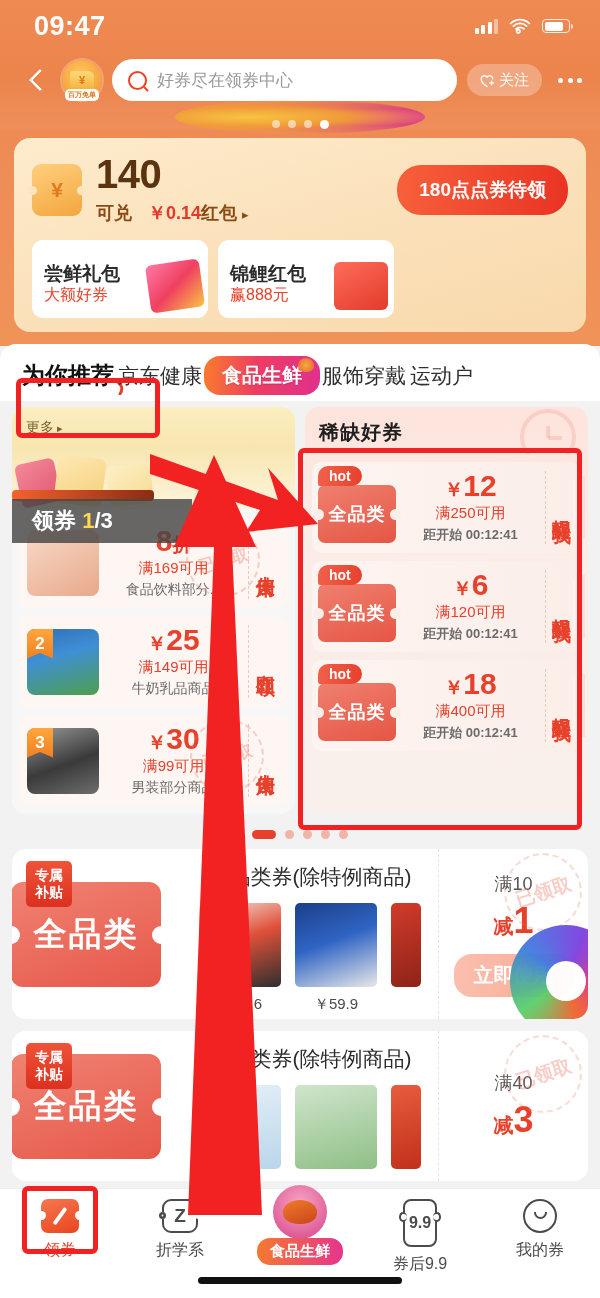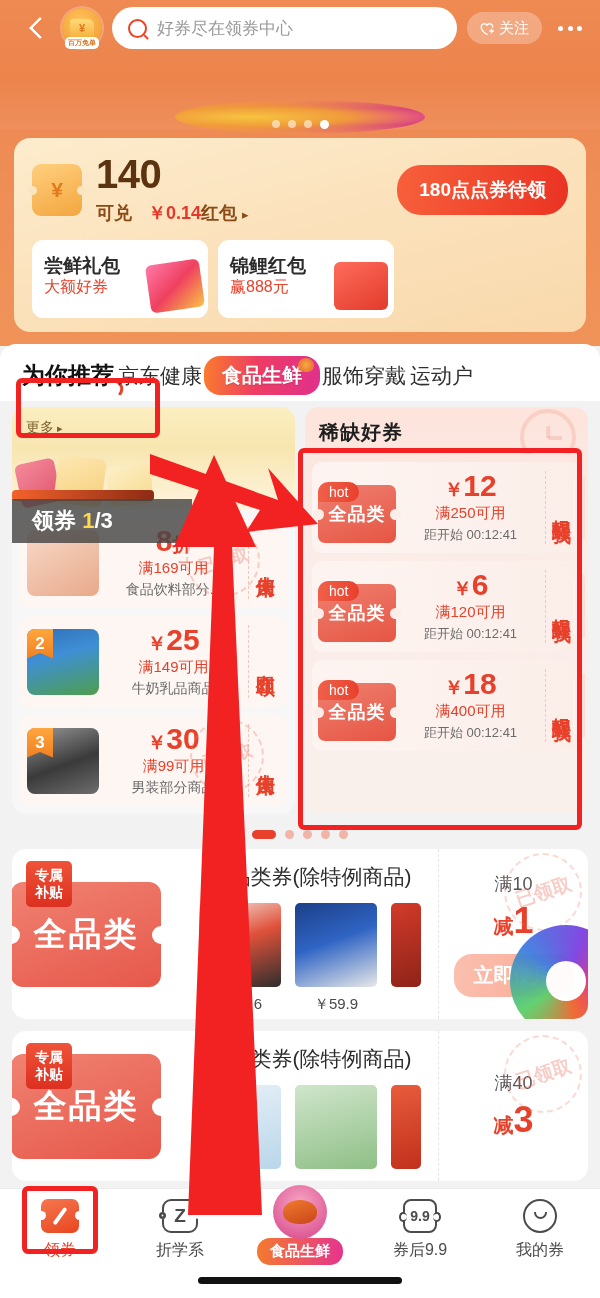--- a/index.html
+++ b/index.html
@@ -75,21 +75,21 @@
   .coupon-ico span{color:#e07a1d;font-size:21px;font-weight:700;}
   .pc-nums{flex:1;}
   .pc-num{font-size:40px;font-weight:800;color:#5b3310;line-height:1;letter-spacing:-.5px;}
   .pc-sub{margin-top:7px;font-size:18px;color:#8a4a16;font-weight:600;}
   .pc-sub .amt{color:#e6382a;font-weight:700;margin-left:16px;}
   .pc-sub .arw{font-size:13px;color:#8a4a16;}
   .pc-btn{background:linear-gradient(95deg,#f7603b,#ea3323);color:#fff;font-size:19px;font-weight:700;
     padding:12px 22px;border-radius:24px;flex:0 0 auto;white-space:nowrap;}
   .pc-tiles{display:flex;gap:10px;margin-top:15px;}
   .tile{flex:0 0 auto;width:176px;height:78px;background:#fff;border-radius:11px;
-    padding:16px 12px;position:relative;overflow:hidden;}
+    padding:24px 12px;position:relative;overflow:hidden;}
   .tile .t1{font-size:19px;font-weight:800;color:#2b2b2b;line-height:1.1;}
   .tile .t2{font-size:16px;color:#e8422c;font-weight:500;}
   .tile .gfx{position:absolute;right:6px;bottom:8px;width:54px;height:48px;border-radius:6px;}
   .gfx-gift{background:linear-gradient(140deg,#ff7aa8 0%,#ef4060 50%,#f9c445 100%);transform:rotate(-8deg);}
   .gfx-w{background:linear-gradient(150deg,#c77bf5,#8f3fd6);clip-path:polygon(0 0,22% 0,50% 62%,78% 0,100% 0,62% 100%,38% 100%);}
   .gfx-koi{background:linear-gradient(150deg,#ff6c5b,#e23b2b);border-radius:5px;}
 
   
   .tabs-wrap{background:#fff;border-radius:16px 16px 0 0;margin-top:-2px;padding:10px 0 4px;position:relative;z-index:3;}
   .tabs{display:flex;align-items:center;padding:0 20px;white-space:nowrap;overflow:hidden;}
@@ -147,34 +147,34 @@
   
   .pr{background:linear-gradient(180deg,#fde4dc 0%,#fbece7 35%,#f9f0ec 100%);}
   .pr-head{padding:12px 14px 8px;position:relative;overflow:hidden;}
   .pr-title{font-size:20px;font-weight:800;color:#1f1f1f;letter-spacing:1px;position:relative;z-index:2;}
   .clockface{position:absolute;right:12px;top:2px;width:56px;height:56px;border-radius:50%;
     border:4px solid rgba(240,150,135,.28);z-index:1;}
   .clockface::before{content:"";position:absolute;left:50%;top:28%;width:3.5px;height:24%;background:rgba(240,150,135,.3);transform:translateX(-50%);}
   .clockface::after{content:"";position:absolute;left:50%;top:48%;width:30%;height:3.5px;background:rgba(240,150,135,.3);}
   .rrow{background:linear-gradient(90deg,#fdf4f1,#fbeee9);margin:8px 7px;border-radius:10px;
     display:flex;align-items:stretch;padding:9px 4px 9px 6px;position:relative;min-height:86px;}
-  .hot{position:absolute;left:6px;top:20px;background:linear-gradient(95deg,#f1614a,#e8402c);
-    color:#fff;font-size:14px;font-weight:400;padding:2px 11px;border-radius:10px 10px 10px 2px;z-index:4;}
+  .hot{position:absolute;left:6px;top:4px;background:linear-gradient(95deg,#f1614a,#e8402c);
+    color:#fff;font-size:14px;font-weight:700;padding:2px 11px;border-radius:10px 10px 10px 2px;z-index:4;}
   .qtag{width:78px;height:58px;flex:0 0 auto;align-self:center;margin-top:12px;position:relative;
     background:linear-gradient(160deg,#ef8070,#e65543);border-radius:7px;
     display:flex;align-items:center;justify-content:center;}
   .qtag::before,.qtag::after{content:"";position:absolute;width:11px;height:11px;border-radius:50%;background:#fbeee9;}
   .qtag::before{left:-5px;top:24px;}
   .qtag::after{right:-5px;top:24px;}
   .qtag span{color:#fff;font-size:18px;font-weight:800;letter-spacing:1px;}
   .rmid{flex:1;min-width:0;display:flex;flex-direction:column;align-items:center;justify-content:center;gap:3px;}
   .r-amt{font-size:30px;font-weight:800;color:#e8412b;line-height:1;}
   .r-amt .cur{font-size:19px;}
   .r-cond{font-size:15px;color:#e8412b;}
-  .r-timer{font-size:13px;color:#6b6b6b;white-space:nowrap;}
+  .r-timer{font-size:13px;color:#6b6b6b;white-space:nowrap;font-weight:bold;}
   .ract{width:32px;flex:0 0 auto;border-left:1.5px dashed #f0c9bd;display:flex;align-items:center;justify-content:center;}
   .ract span{font-size:19px;color:#e8412b;font-weight:600;writing-mode:vertical-rl;letter-spacing:2px;line-height:1.15;}
   .peek{position:absolute;right:-4px;top:14px;bottom:14px;width:12px;background:linear-gradient(90deg,#fdf4f1,#f7ddd6);border-radius:8px 0 0 8px;}
 
   .pager{display:flex;align-items:center;justify-content:center;gap:9px;padding:6px 0 10px;background:#f2f2f2;}
   .pager i{width:9px;height:9px;border-radius:50%;background:#f0b5a6;display:block;}
   .pager i.on{width:24px;border-radius:5px;background:#e8412b;}
 
   
   .bigcard{margin:0 12px 12px;background:#fff;border-radius:14px;position:relative;overflow:hidden;
@@ -231,22 +231,22 @@
     align-items:center;justify-content:center;font-size:19px;font-weight:700;color:#4b4b4b;position:relative;}
   .ico-z::before,.ico-z::after{content:"";position:absolute;width:7px;height:7px;border-radius:50%;background:#fff;}
   .ico-z::before{left:-5.5px;top:11px;box-shadow:0 0 0 2.6px #4b4b4b inset;}
   .ico-z::after{right:-5.5px;top:11px;}
   .ico-fresh{width:54px;height:54px;border-radius:50%;margin-top:-14px;
     background:radial-gradient(circle at 50% 35%,#f7a6c4,#e0609a 70%,#d4417f);
     display:flex;align-items:center;justify-content:center;position:relative;overflow:hidden;}
   .ico-fresh .crab{width:34px;height:24px;border-radius:50% 50% 45% 45%;background:linear-gradient(160deg,#f07b2c,#c9451a);}
   .fresh-pill{margin-top:-8px;padding:4px 13px;border-radius:13px;
     background:linear-gradient(92deg,#f47a2e,#e5348e);color:#fff;font-size:15px;font-weight:700;}
-  .ico-99{width:34px;height:34px;border:2.6px solid #4b4b4b;border-radius:8px;display:flex;
-    align-items:center;justify-content:center;font-size:14px;font-weight:700;color:#4b4b4b;position:relative;}
+  .ico-99{width:34px;height:48px;border:2.6px solid #4b4b4b;border-radius:8px;display:flex;
+    align-items:center;justify-content:center;font-size:16px;font-weight:700;color:#4b4b4b;position:relative;}
   .ico-99::before,.ico-99::after{content:"";position:absolute;width:6px;height:6px;border-radius:50%;background:#fff;
     border:2.6px solid #4b4b4b;}
   .ico-99::before{left:-6px;top:11px;border-right:none;}
   .ico-99::after{right:-6px;top:11px;border-left:none;}
   .ico-smile{width:34px;height:34px;border:2.6px solid #4b4b4b;border-radius:50%;display:flex;
     align-items:flex-start;justify-content:center;padding-top:11px;}
   .ico-smile i{display:block;width:13px;height:7px;border-bottom:2.6px solid #4b4b4b;
     border-left:2.6px solid #4b4b4b;border-right:2.6px solid #4b4b4b;border-radius:0 0 8px 8px;}
   .homebar{position:absolute;left:50%;bottom:14px;transform:translateX(-50%);
     width:204px;height:7px;border-radius:4px;background:#111;z-index:21;}
@@ -254,20 +254,37 @@
   
   .anno-box{position:absolute;border:5px solid #f22222;border-radius:6px;z-index:40;pointer-events:none;}
   .anno-arrow{position:absolute;z-index:41;pointer-events:none;}
 </style>
 </head>
 <body>
 
 <div id="app">
 
   <div class="header">
+    <div class="statusbar">
+      <div class="clock">09:47</div>
+      <div class="sb-right">
+        <div class="bars">
+            <i></i>
+            <i></i>
+            <i></i>
+            <i></i>
+          </div>
+        <svg width="22" height="16" viewBox="0 0 22 16">
+          <path d="M11 13.2a1.7 1.7 0 1 0 0 .1M11 9.3c1.5 0 2.9.6 3.9 1.6M11 5.4c2.6 0 4.9 1 6.6 2.7M11 1.6c3.6 0 6.9 1.4 9.3 3.8M11 5.4c-2.6 0-4.9 1-6.6 2.7M11 1.6c-3.6 0-6.9 1.4-9.3 3.8M11 9.3c-1.5 0-2.9.6-3.9 1.6" fill="none" stroke="#fff" stroke-width="1.8" stroke-linecap="round"></path>
+        </svg>
+        <div class="batt">
+            <i></i>
+          </div>
+      </div>
+    </div>
     <div class="navrow">
       <div class="back"></div>
       <div class="logo">
         <div class="wallet">
             <span>¥</span>
           </div>
         <div class="tag">百万免单</div>
       </div>
       <div class="searchbar">
         <div class="mag"></div>

